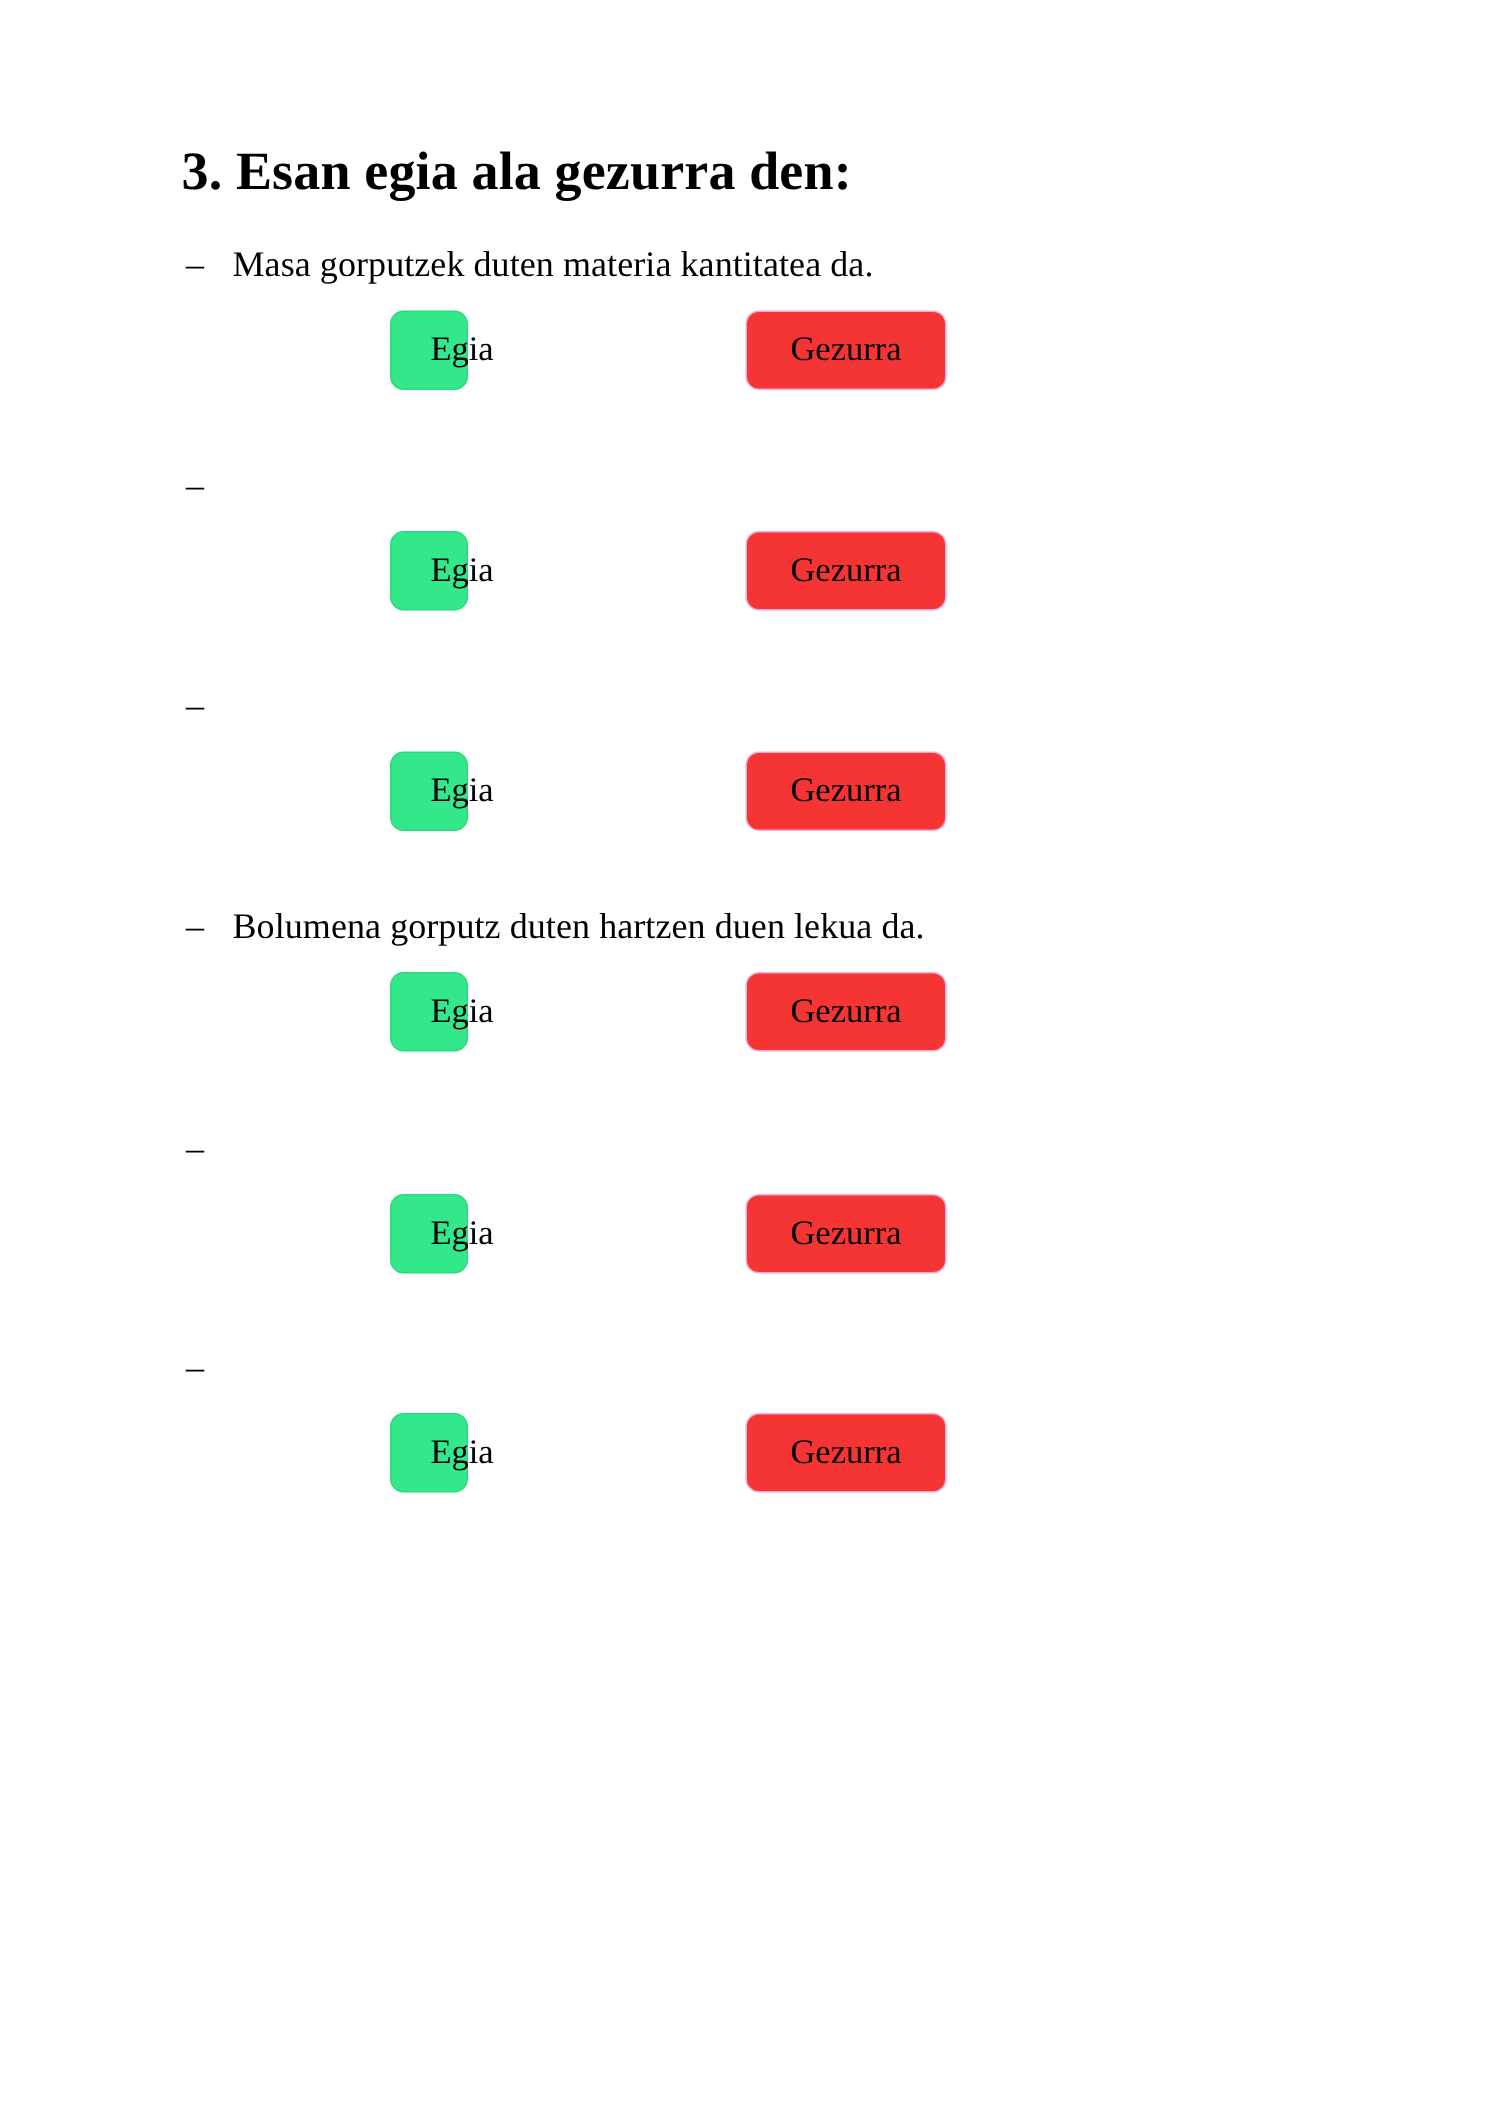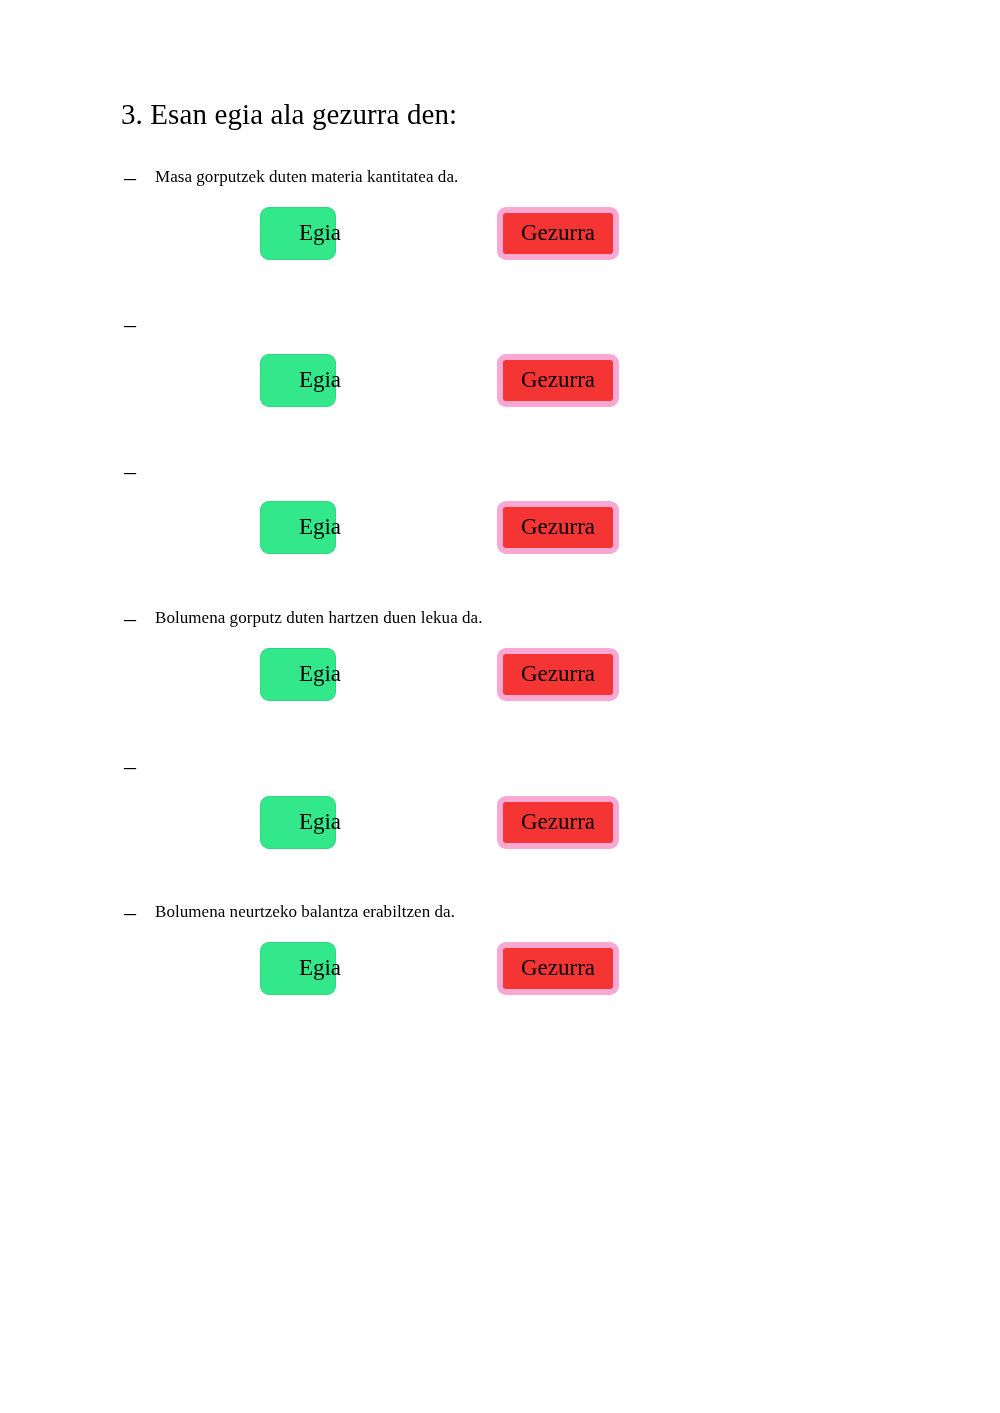--- a/index.html
+++ b/index.html
@@ -23,23 +23,23 @@
     top: 0;
     width: 1000px;
     height: 1413px;
     padding: 0;
   }
 
   .page-title {
     position: absolute;
     left: 121px;
     top: 96px;
-    font-size: 29px;
+    font-size: 36px;
     line-height: 36px;
-    font-weight: 400;
+    font-weight: 700;
     letter-spacing: 0.1px;
     white-space: nowrap;
   }
 
   .qitem {
     position: absolute;
     left: 121px;
     width: 760px;
   }
 
@@ -55,21 +55,21 @@
     left: 3px;
     top: 0;
     font-size: 24px;
     line-height: 34px;
   }
 
   .qitem-text {
     position: absolute;
     left: 34px;
     top: 0;
-    font-size: 17px;
+    font-size: 24px;
     line-height: 34px;
     letter-spacing: 0.05px;
     white-space: nowrap;
   }
 
   .answers {
     position: absolute;
     left: 0;
     top: 47px;
     height: 56px;
@@ -87,31 +87,31 @@
     font-size: 23px;
     line-height: 1;
     color: #000000;
     cursor: pointer;
     user-select: none;
     padding-bottom: 2px;
   }
 
   .btn-true {
     left: 139px;
-    width: 76px;
+    width: 52px;
     background: #32E88B;
     border: 1px solid #2fd87f;
     padding-left: 44px;
   }
 
   .btn-false {
     left: 376px;
-    width: 122px;
+    width: 134px;
     background: #F53434;
-    border: 6px solid #f9a8d4;
+    border: 1px solid #f9a8d4;
   }
 </style>
 </head>
 <body>
 
 <div class="worksheet">
 
   <div class="page-title">3. Esan egia ala gezurra den:</div>
 
   <div class="qitem" style="top:160px;">
@@ -162,21 +162,20 @@
     </div>
     <div class="answers">
       <div class="btn btn-true">Egia</div>
       <div class="btn btn-false">Gezurra</div>
     </div>
   </div>
 
   <div class="qitem" style="top:895px;">
     <div class="qitem-line">
       <span class="qitem-dash">–</span>
-      <span class="qitem-text">Bolumena neurtzeko balantza erabiltzen da.</span>
     </div>
     <div class="answers">
       <div class="btn btn-true">Egia</div>
       <div class="btn btn-false">Gezurra</div>
     </div>
   </div>
 
 </div>
 
 </body></html>

